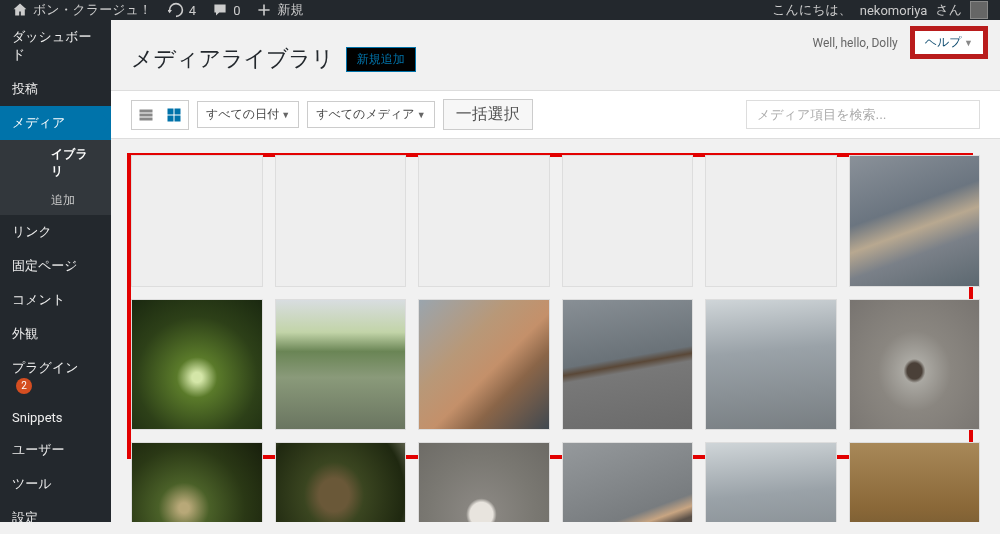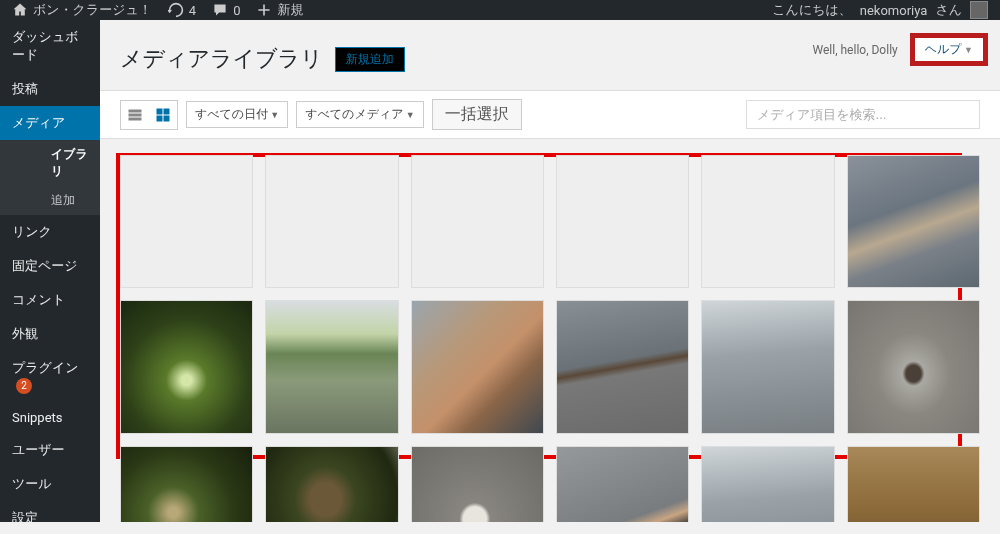--- a/index.html
+++ b/index.html
@@ -10,32 +10,32 @@
     .admin-left { display: flex; align-items: center; gap: 16px; }
     .admin-item { display: flex; align-items: center; gap: 5px; color: #ccc; font-size: 13px; cursor: pointer; }
     .admin-item svg { width: 16px; height: 16px; fill: #ccc; }
     .admin-right { display: flex; align-items: center; gap: 8px; font-size: 13px; }
     .avatar { width: 18px; height: 18px; background: #666; border: 1px solid #888; }
     
     
     .wrap { display: flex; height: calc(100% - 32px); }
     
     
-    .sidebar { width: 100px; background: #23282d; color: #eee; display: flex; flex-direction: column; }
+    .sidebar { width: 111px; background: #23282d; color: #eee; display: flex; flex-direction: column; }
     .menu-item { padding: 8px 12px; font-size: 13px; color: #eee; cursor: pointer; }
     .menu-item.current { background: #0073aa; color: #fff; position: relative; }
     .menu-item.current::after { content: ''; position: absolute; right: -8px; top: 50%; transform: translateY(-50%); border: 8px solid transparent; border-left-color: #0073aa; }
     .submenu { background: #32373c; }
     .submenu .menu-item { padding: 6px 12px; font-size: 12px; color: #ccc; margin-left: 39px; }
     .submenu .menu-item.sub-current { color: #fff; font-weight: 600; }
     .badge { display: inline-block; background: #d54e21; color: #fff; border-radius: 9px; font-size: 10px; min-width: 16px; height: 16px; line-height: 16px; text-align: center; margin-left: 4px; padding: 0 4px; }
     
     
     .content { flex: 1; background: #f1f1f1; overflow: hidden; position: relative; }
-    .top-right { position: absolute; top: 13px; right: 12px; display: flex; align-items: center; gap: 12px; font-size: 12px; color: #666; }
+    .top-right { position: absolute; top: 6px; right: 12px; display: flex; align-items: center; gap: 12px; font-size: 12px; color: #666; }
     .help-btn { border: 5px solid #b91c1c; background: #fff; padding: 3px 10px; font-size: 12px; cursor: pointer; color: #0c4a6e; }
     .help-btn::after { content: ' ▼'; font-size: 9px; color: #888; }
     
     .page-header { display: flex; align-items: center; gap: 12px; padding: 24px 20px 16px; }
     .page-title { font-size: 22px; font-weight: 400; color: #23282d; }
     .add-new { border: 1px solid #0073aa; color: #0073aa; background: #000000; padding: 3px 10px; font-size: 12px; cursor: pointer; }
     
     .toolbar { display: flex; align-items: center; gap: 8px; padding: 8px 20px; border-top: 1px solid #ddd; border-bottom: 1px solid #ddd; background: #fff; }
     .view-toggle { display: flex; border: 1px solid #ccc; }
     .view-btn { width: 28px; height: 28px; display: flex; align-items: center; justify-content: center; background: #fff; cursor: pointer; }

